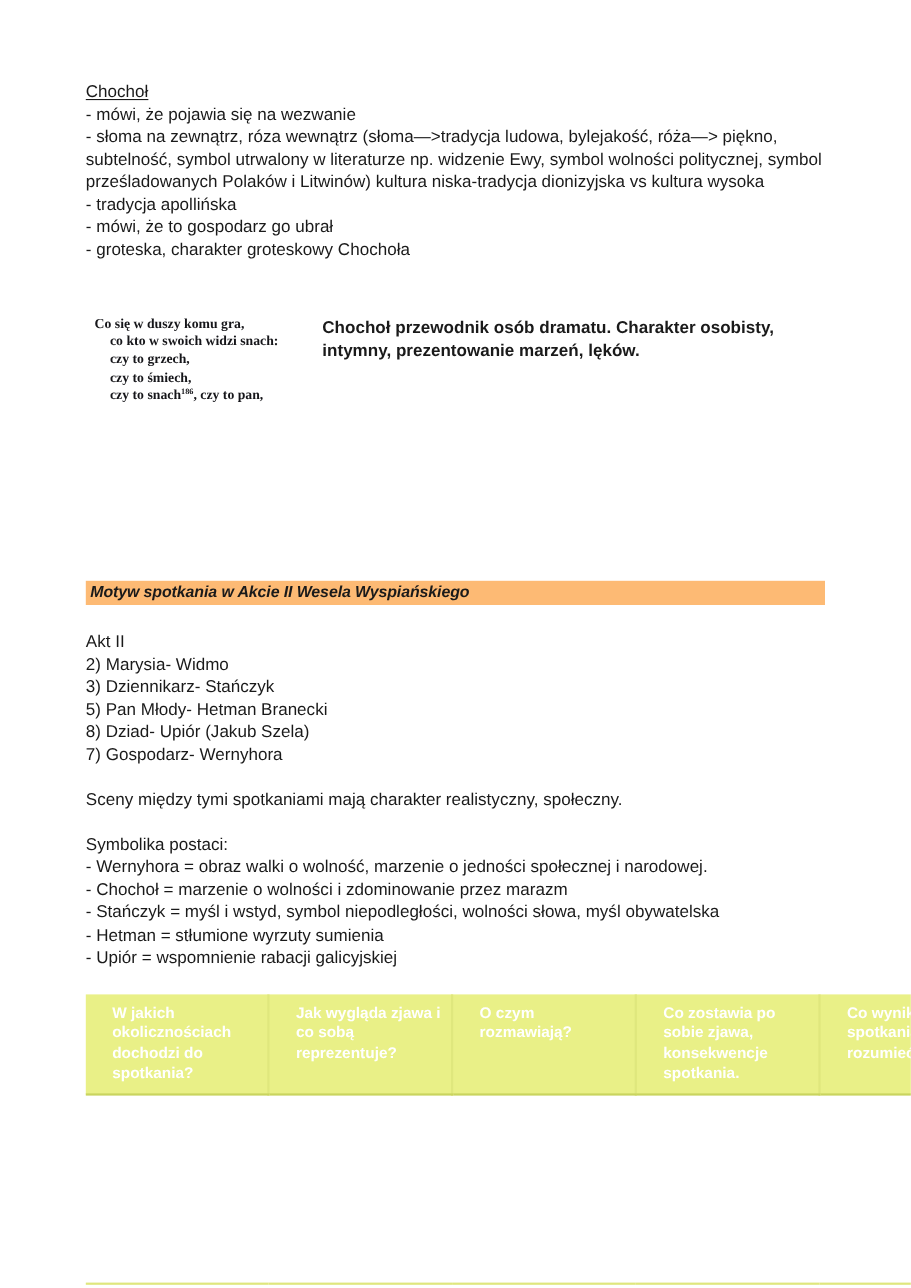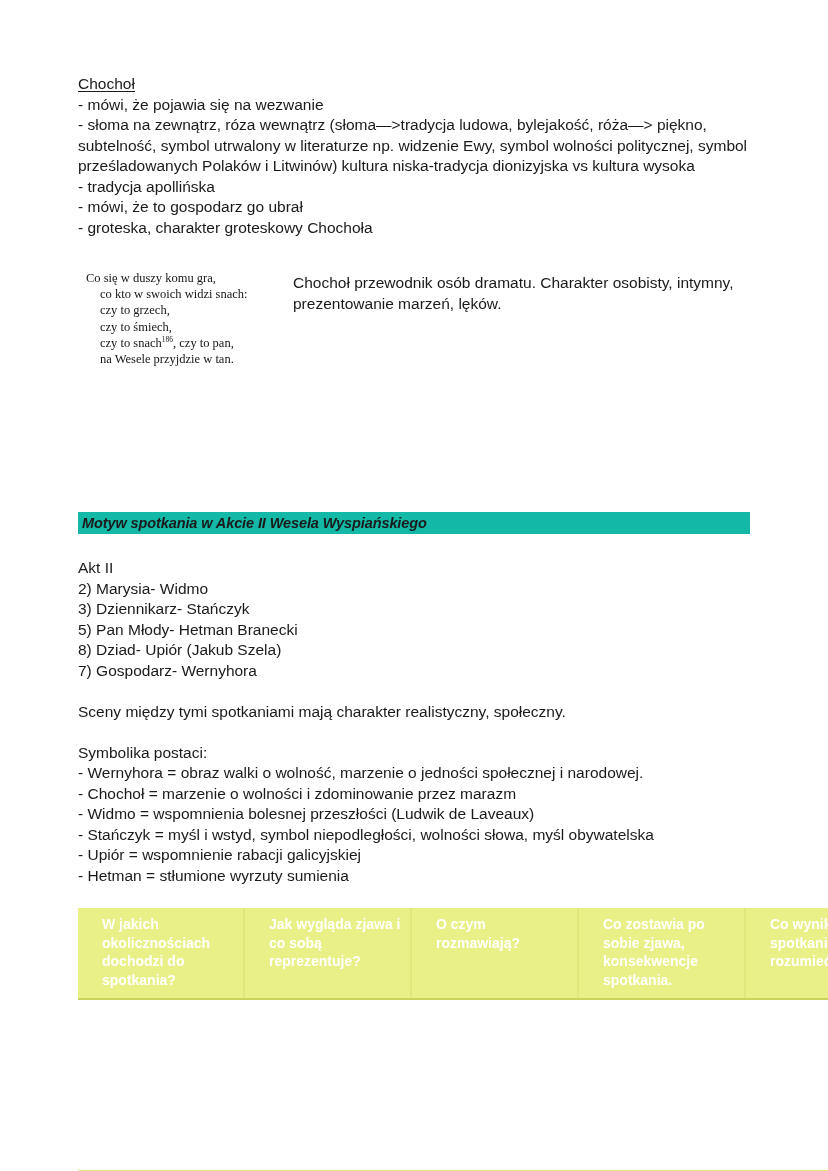--- a/index.html
+++ b/index.html
@@ -41,22 +41,23 @@
     line-height: 20.5px;
     white-space: pre-wrap;
   }
   .blank {
     height: 20.5px;
   }
 
   
   .poem-row {
     position: relative;
-    margin-top: 32px;
+    margin-top: 48px;
     min-height: 110px;
+    font-weight: bold;
   }
   .poem {
     position: absolute;
     left: 8px;
     top: 0;
     width: 250px;
     font-family: "Liberation Serif", serif;
     font-size: 12.5px;
     line-height: 16.2px;
     color: #16161a;
@@ -73,21 +74,21 @@
     left: 215px;
     top: 3px;
     width: 450px;
     font-size: 15.5px;
     line-height: 20.5px;
   }
 
   
   .hl-heading {
     margin-top: 132px;
-    background: #14b8a6;
+    background: #fdba74;
     width: 672px;
     height: 22px;
     line-height: 22px;
     font-size: 14.5px;
     font-weight: bold;
     font-style: italic;
     padding-left: 4px;
     box-sizing: border-box;
     letter-spacing: -0.1px;
   }
@@ -149,21 +150,20 @@
     <div class="body-line">- mówi, że to gospodarz go ubrał</div>
     <div class="body-line">- groteska, charakter groteskowy Chochoła</div>
 
     <div class="poem-row">
       <div class="poem">
         <div class="ln">Co się w duszy komu gra,</div>
         <div class="ln ind">co kto w swoich widzi snach:</div>
         <div class="ln ind">czy to grzech,</div>
         <div class="ln ind">czy to śmiech,</div>
         <div class="ln ind"><span>czy to snach</span><sup>186</sup><span>, czy to pan,</span></div>
-        <div class="ln ind">na Wesele przyjdzie w tan.</div>
       </div>
       <div class="poem-note">Chochoł przewodnik osób dramatu. Charakter osobisty, intymny, prezentowanie marzeń, lęków.</div>
     </div>
 
     <div class="hl-heading">Motyw spotkania w Akcie II Wesela Wyspiańskiego</div>
 
     <div class="after-heading">
       <div class="body-line">Akt II</div>
       <div class="body-line">2) Marysia- Widmo</div>
       <div class="body-line">3) Dziennikarz- Stańczyk</div>
@@ -172,24 +172,23 @@
       <div class="body-line">7) Gospodarz- Wernyhora</div>
     </div>
 
     <div class="blank"></div>
     <div class="body-line">Sceny między tymi spotkaniami mają charakter realistyczny, społeczny.</div>
     <div class="blank"></div>
 
     <div class="body-line">Symbolika postaci:</div>
     <div class="body-line">- Wernyhora = obraz walki o wolność, marzenie o jedności społecznej i narodowej.</div>
     <div class="body-line">- Chochoł = marzenie o wolności i zdominowanie przez marazm</div>
-    <div class="body-line">- Widmo = wspomnienia bolesnej przeszłości (Ludwik de Laveaux)</div>
     <div class="body-line">- Stańczyk = myśl i wstyd, symbol niepodległości, wolności słowa, myśl obywatelska</div>
+    <div class="body-line">- Hetman = stłumione wyrzuty sumienia</div>
     <div class="body-line">- Upiór = wspomnienie rabacji galicyjskiej</div>
-    <div class="body-line">- Hetman = stłumione wyrzuty sumienia</div>
 
     <table class="tbl">
       <thead>
         <tr>
           <td class="col1">W jakich okolicznościach dochodzi do spotkania?</td>
           <td class="col2">Jak wygląda zjawa i co sobą reprezentuje?</td>
           <td class="col3">O czym rozmawiają?</td>
           <td class="col4">Co zostawia po sobie zjawa, konsekwencje spotkania.</td>
           <td class="col5">Co wynika ze spotkania jak je rozumieć?</td>
         </tr>

